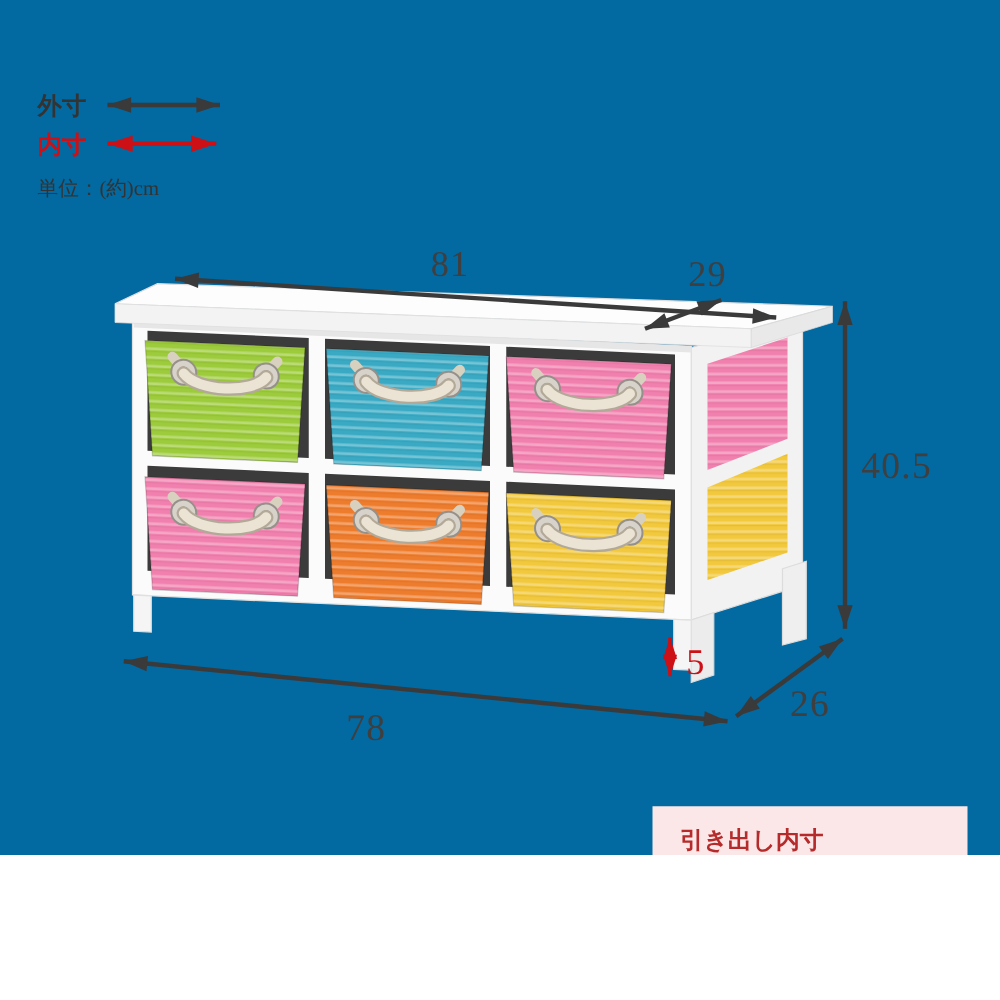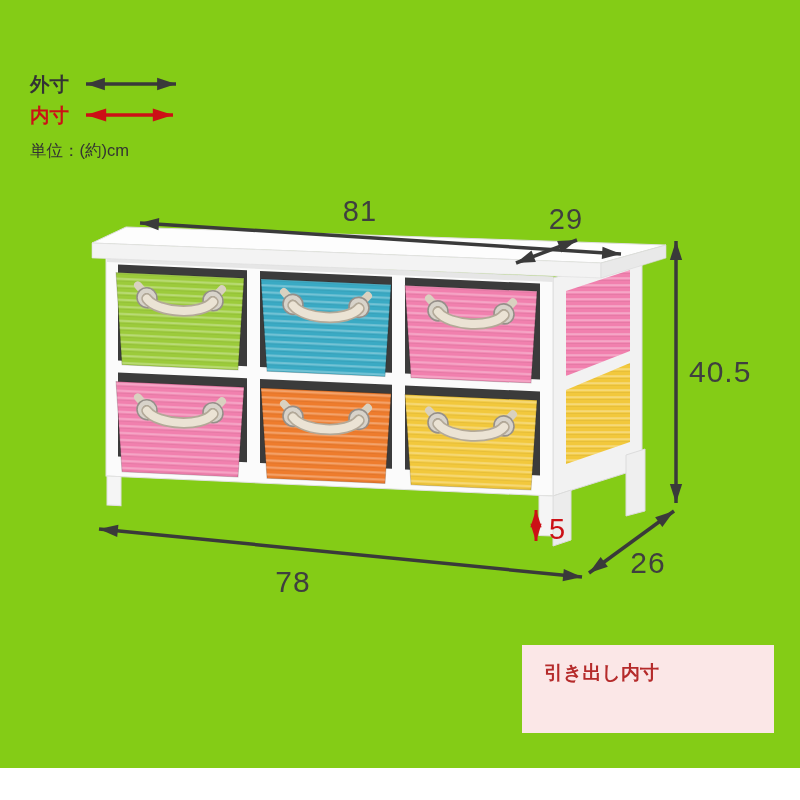--- a/index.html
+++ b/index.html
@@ -1,18 +1,18 @@
 <!DOCTYPE html>
 <html><head>
 <meta charset="utf-8">
 <style>
   html,body{margin:0;padding:0;background:#ffffff;}
   .stage{
-    position:relative;width:800px;height:768px;background:#84cc16;overflow:hidden;
-    font-family:Liberation Sans, sans-serif;
+    position:relative;width:800px;height:684px;background:#0369a1;overflow:hidden;
+    font-family:Liberation Serif, serif;
   }
   .stage svg{position:absolute;left:0;top:0;}
   .dim-num{letter-spacing:1px;}
   .info-box{
     position:absolute;left:522px;top:645px;width:252px;height:88px;
     background:#fbe7e7;box-sizing:border-box;padding:13px 0 0 22px;
     color:#b52b2b;font-size:19px;font-weight:bold;line-height:1.62;
   }
 </style>
 </head>

